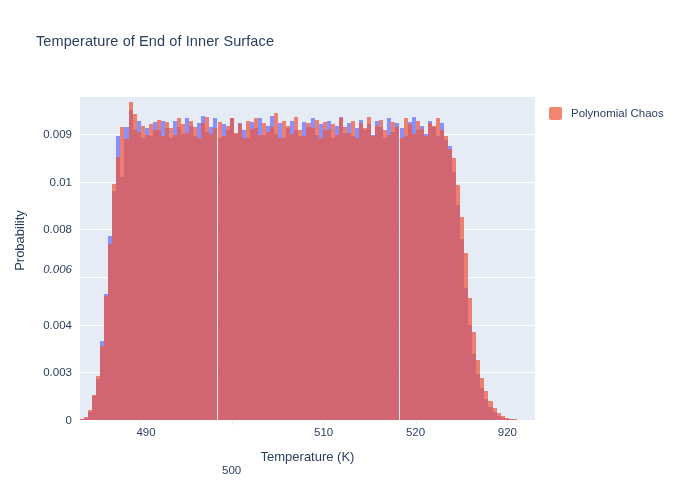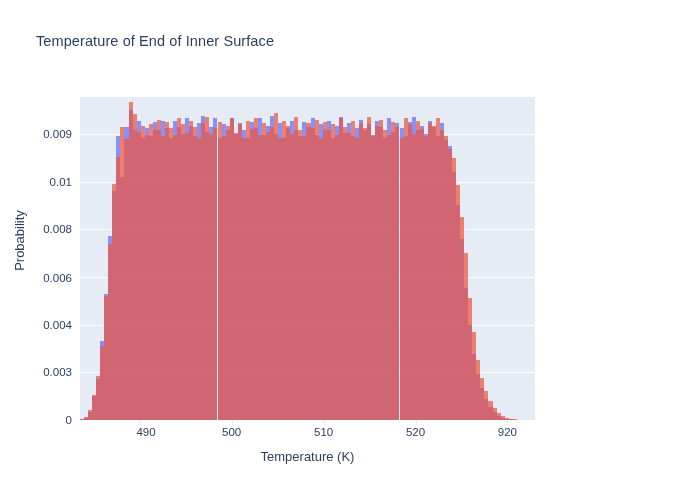--- a/index.html
+++ b/index.html
@@ -373,37 +373,41 @@
         <div class="bar series-b" style="left: 432.756px; width: 4.04444px; height: 0.715129px;"></div>
         <div class="bar series-b" style="left: 436.8px; width: 4.04444px; height: 0.476753px;"></div>
         <div class="bar series-b" style="left: 440.844px; width: 4.04444px; height: 0.238376px;"></div>
       </div>
   </div>
 
   <div class="y-ticks-wrap">
       <div class="y-tick-label" style="top: 420px;">0</div>
       <div class="y-tick-label" style="top: 372.325px;">0.003</div>
       <div class="y-tick-label" style="top: 324.649px;">0.004</div>
-      <div class="y-tick-label" style="top: 278px;">0.006</div>
+      <div class="y-tick-label" style="top: 269px; font-style: italic;">0.006</div>
       <div class="y-tick-label" style="top: 229.299px;">0.008</div>
       <div class="y-tick-label" style="top: 181.624px;">0.01</div>
       <div class="y-tick-label" style="top: 133.948px;">0.009</div>
     </div>
   <div class="x-ticks-wrap">
       <div class="x-tick-mark" style="left: 139.747px;"></div>
       <div class="x-tick-label" style="left: 146px;">490</div>
       <div class="x-tick-mark" style="left: 231.667px;"></div>
-      <div class="x-tick-label" style="left: 231.667px;">500</div>
+      <div class="x-tick-label" style="left: 231.667px; margin-top: 38px;">500</div>
       <div class="x-tick-mark" style="left: 323.586px;"></div>
       <div class="x-tick-label" style="left: 323.586px;">510</div>
       <div class="x-tick-mark" style="left: 415.505px;"></div>
       <div class="x-tick-label" style="left: 415.505px;">520</div>
       <div class="x-tick-mark" style="left: 507.424px;"></div>
       <div class="x-tick-label" style="left: 507.424px;">920</div>
     </div>
 
   <div class="axis-title-x">Temperature (K)</div>
   <div class="axis-title-y">Probability</div>
 
   <div class="legend">
+      <div class="legend-item">
+        <div class="legend-swatch series-b"></div>
+        <span class="legend-label">Polynomial Chaos</span>
+      </div>
     </div>
 
 </div>
 
 </body></html>

